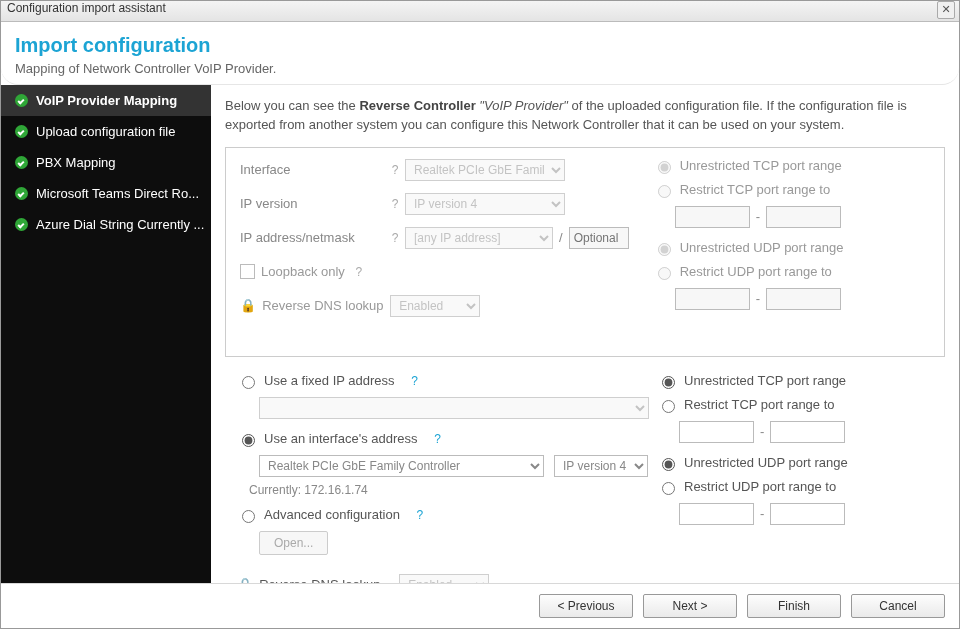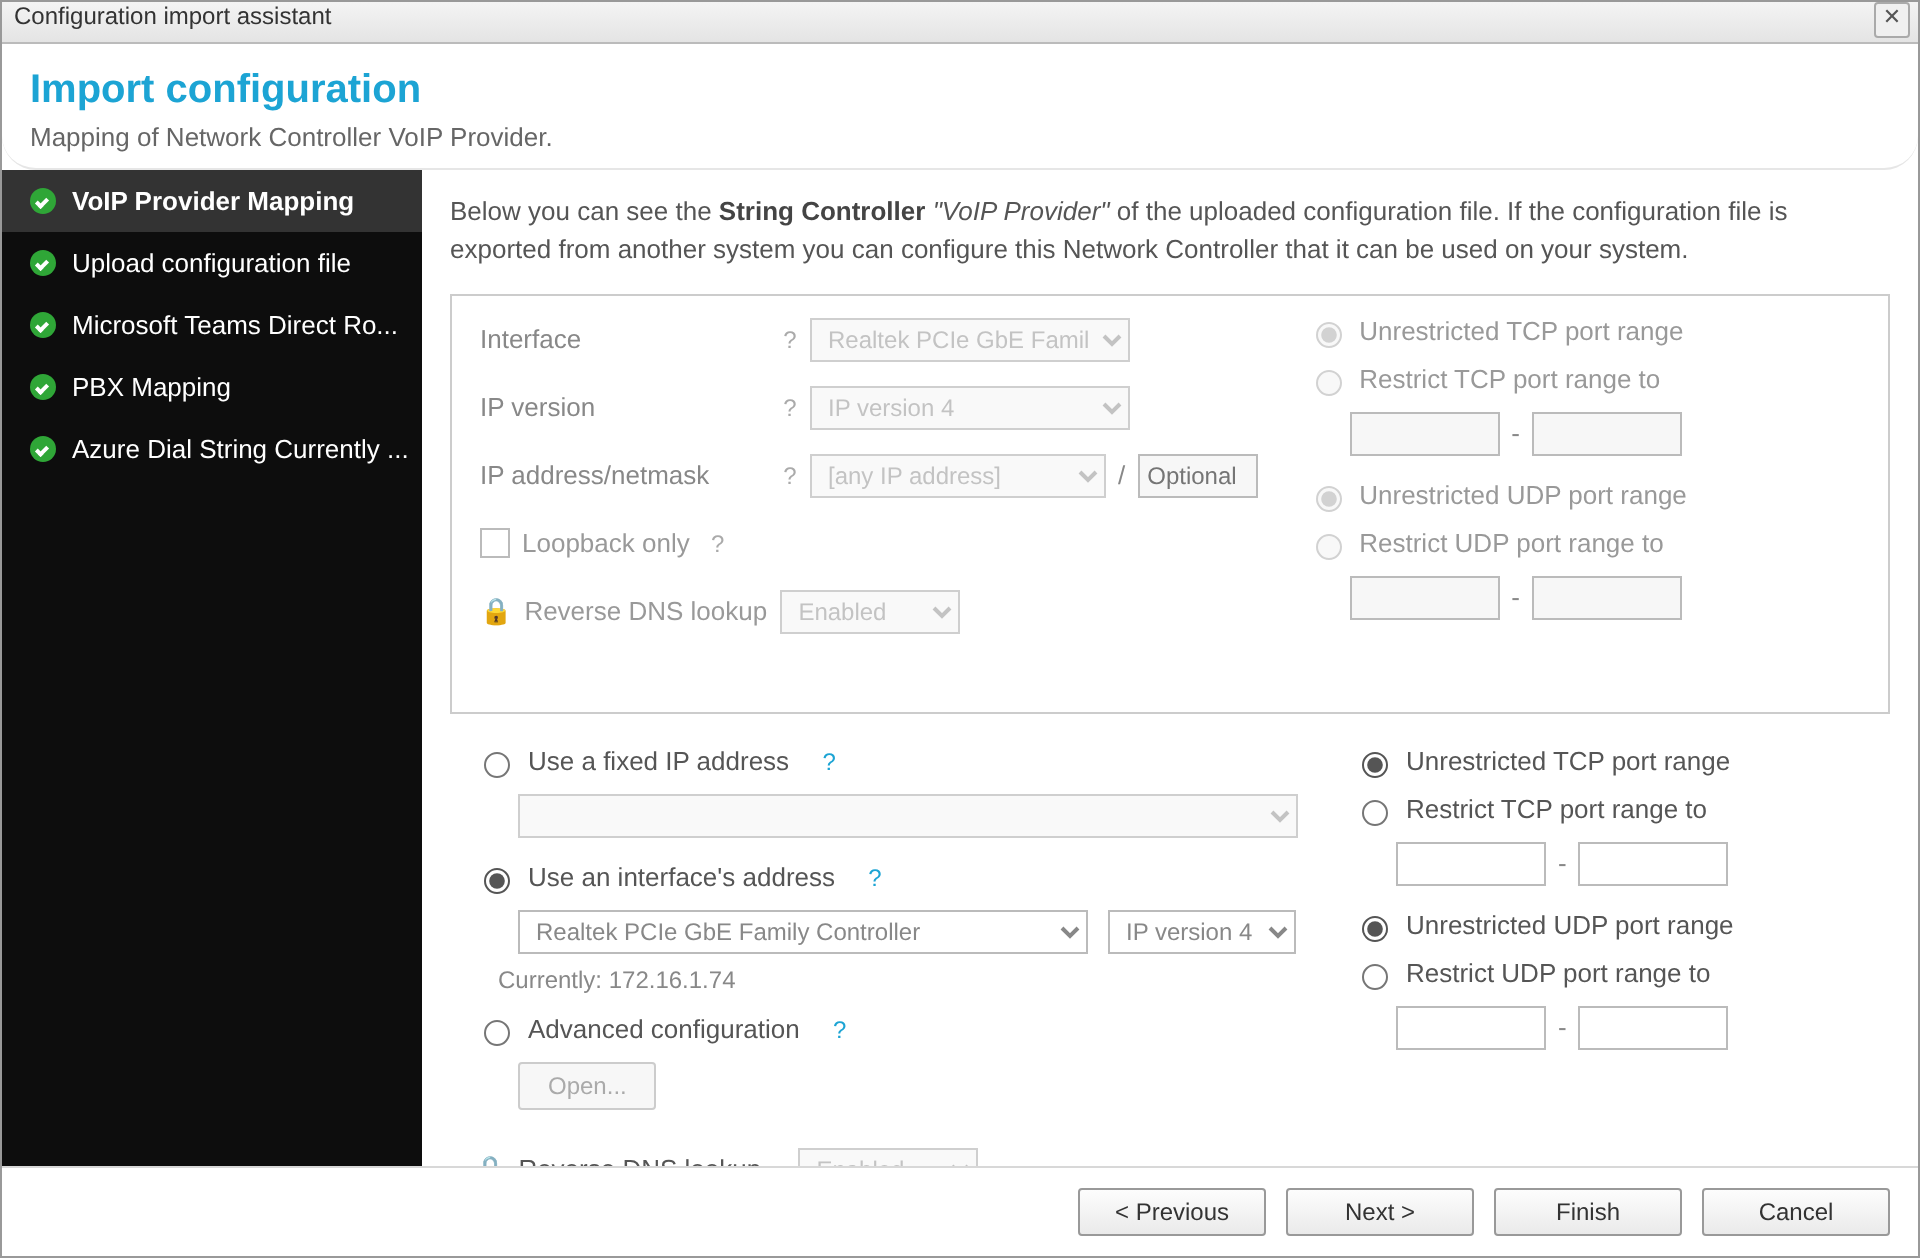--- a/index.html
+++ b/index.html
@@ -21,21 +21,21 @@
   .lbl{width:145px;color:#888;}
   .help{width:20px;color:#aaa;font-size:12px;text-align:center;}
   .help-blue{color:#1ca4d4;}
   select,input[type=text]{border:1px solid #bbb;height:22px;font-size:12px;padding:0 4px;color:#888;background:#fff;box-sizing:border-box;}
   select:disabled,input:disabled,button:disabled{background:#f7f7f7;color:#aaa;}
   .radio-row{display:flex;align-items:center;gap:6px;margin-bottom:8px;color:#555;cursor:pointer;}
   .radio-row.disabled{color:#999;}
   .range{display:flex;align-items:center;gap:6px;margin:6px 0 12px 22px;}
   .range input{width:75px;}
   .sep{color:#888;}
-  .section2{padding:16px 2px 4px 12px;display:flex;gap:27px;}
+  .section2{padding:16px 2px 4px 12px;display:flex;gap:8px;}
   .indent{margin-left:22px;}
   .btn{height:24px;padding:0 14px;border:1px solid #999;background:linear-gradient(#fdfdfd,#eaeaea);border-radius:2px;font-size:12px;color:#333;cursor:pointer;}
   .btn:disabled{color:#aaa;border-color:#ccc;cursor:default;}
   .footer{height:44px;border-top:1px solid #d8d8d8;display:flex;align-items:center;justify-content:flex-end;gap:10px;padding:0 14px;background:#fff;}
   .footer .btn{min-width:94px;}
   .side-item{display:flex;align-items:center;gap:8px;padding:8px 10px 8px 14px;cursor:pointer;white-space:nowrap;overflow:hidden;text-overflow:ellipsis;}
   .side-item.active{background:#333;font-weight:bold;color:#fff;}
   .chk{display:inline-block;width:13px;height:13px;border-radius:50%;background:#2fa637;position:relative;flex:0 0 13px;}
   .chk::after{content:"";position:absolute;left:3px;top:5px;width:4px;height:2px;border-left:2px solid #fff;border-bottom:2px solid #fff;transform:rotate(-45deg);}
   .cb{width:13px;height:13px;border:1px solid #bbb;display:inline-block;margin-right:6px;vertical-align:middle;}
@@ -63,35 +63,35 @@
       <div class="side-item active">
           <span class="chk"></span>
           <span>VoIP Provider Mapping</span>
         </div>
       <div class="side-item">
           <span class="chk"></span>
           <span>Upload configuration file</span>
         </div>
       <div class="side-item">
           <span class="chk"></span>
+          <span>PBX Mapping</span>
+        </div>
+      <div class="side-item">
+          <span class="chk"></span>
           <span>Microsoft Teams Direct Ro...</span>
-        </div>
-      <div class="side-item">
-          <span class="chk"></span>
-          <span>PBX Mapping</span>
         </div>
       <div class="side-item">
           <span class="chk"></span>
           <span>Azure Dial String Currently ...</span>
         </div>
     </div>
 
     <div class="content">
       <p class="intro">
-        <span>Below you can see the </span><b>String Controller</b><i> "VoIP Provider" </i><span>of the uploaded configuration file. If the configuration file is exported from another system you can configure this Network Controller that it can be used on your system.</span>
+        <span>Below you can see the </span><b>Reverse Controller</b><i> "VoIP Provider" </i><span>of the uploaded configuration file. If the configuration file is exported from another system you can configure this Network Controller that it can be used on your system.</span>
       </p>
 
       <div class="panel">
         <div class="col" style="flex:1.35">
           <div class="row">
             <span class="lbl">Interface</span>
             <span class="help">?</span>
             <select disabled="" style="width:160px"><option>Realtek PCIe GbE Family Contr</option></select>
           </div>
           <div class="row">

